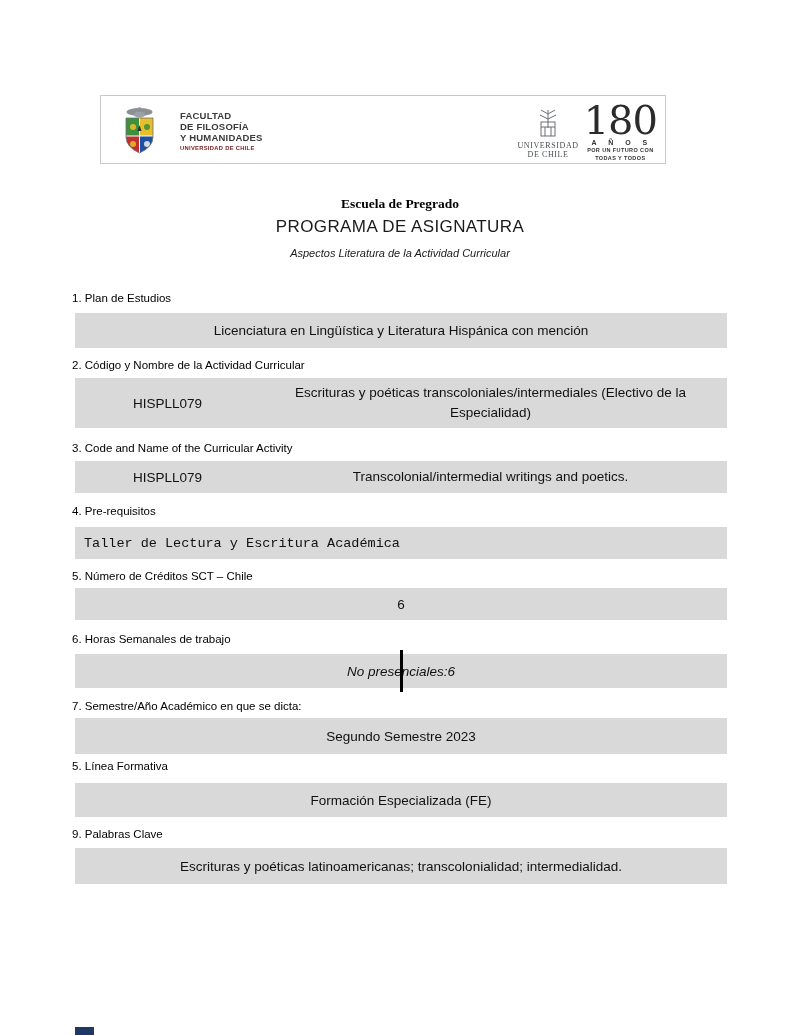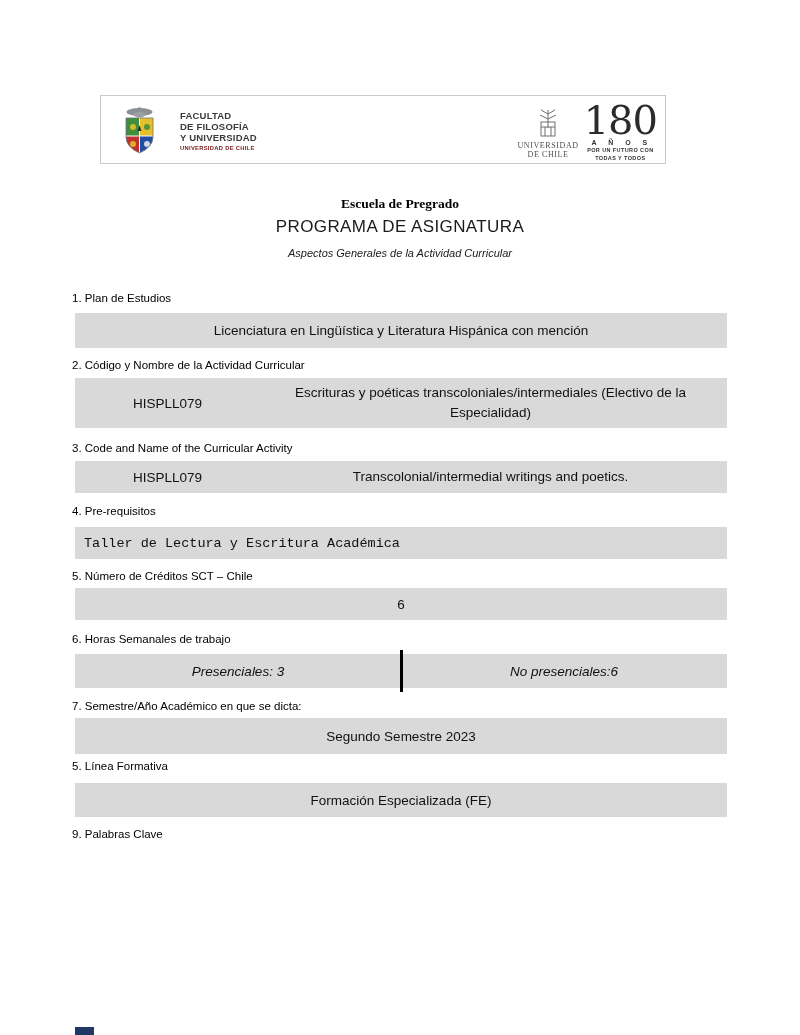--- a/index.html
+++ b/index.html
@@ -125,21 +125,21 @@
           <circle cx="26" cy="22" r="3" fill="#3f8f3f" opacity="0.9"></circle>
           <circle cx="12" cy="39" r="3" fill="#e7bf2a" opacity="0.85"></circle>
           <circle cx="26" cy="39" r="3" fill="#e7e7e7" opacity="0.9"></circle>
           <path d="M18.5 20 l2 6 h-4 z" fill="#2b2b2b"></path>
         </g>
         <path d="M5 13 h27 v19 q0 10 -13.5 16 q-13.5 -6 -13.5 -16 z" fill="none" stroke="#6b6f73" stroke-width="0.8"></path>
       </svg>
       <div class="logo-left-text">
         <div class="fac-line">FACULTAD</div>
         <div class="fac-line">DE FILOSOFÍA</div>
-        <div class="fac-line">Y UNIVERSIDAD</div>
+        <div class="fac-line">Y HUMANIDADES</div>
         <div class="fac-sub" style="color: rgb(122, 26, 26);">UNIVERSIDAD DE CHILE</div>
       </div>
     </div>
 
     <div class="logo-right">
       <div class="uch-block">
         <svg class="emblem" viewBox="0 0 24 32">
           <g stroke="#6a6f73" stroke-width="1" fill="none">
             <line x1="12" y1="2" x2="12" y2="20"></line>
             <line x1="12" y1="6" x2="5" y2="2"></line>
@@ -159,21 +159,21 @@
         <div class="num180">180</div>
         <div class="anos">A Ñ O S</div>
         <div class="tagline">POR UN FUTURO CON</div>
         <div class="tagline">TODAS Y TODOS</div>
       </div>
     </div>
   </div>
 
   <div class="title-school">Escuela de Pregrado</div>
   <div class="title-program">PROGRAMA DE ASIGNATURA</div>
-  <div class="title-subtitle">Aspectos Generales de la Actividad Curricular</div>
+  <div class="title-subtitle">Aspectos Literatura de la Actividad Curricular</div>
 
   <div class="field-label" style="top:292px">1. Plan de Estudios</div>
   <div class="field-box" style="top: 313px; height: 35px; background: rgb(217, 217, 217);">Licenciatura en Lingüística y Literatura Hispánica con mención</div>
 
   <div class="field-label" style="top:359px">2. Código y Nombre de la Actividad Curricular</div>
   <div class="field-box" style="top: 378px; height: 50px; background: rgb(217, 217, 217);">
     <div class="code-cell">HISPLL079</div>
     <div class="name-cell">Escrituras y poéticas transcoloniales/intermediales (Electivo de la Especialidad)</div>
   </div>
 
@@ -184,28 +184,28 @@
   </div>
 
   <div class="field-label" style="top:505px">4. Pre-requisitos</div>
   <div class="field-box left-align" style="top: 527px; height: 32px; background: rgb(217, 217, 217);">Taller de Lectura y Escritura Académica</div>
 
   <div class="field-label" style="top:570px">5. Número de Créditos SCT – Chile</div>
   <div class="field-box" style="top: 588px; height: 32px; background: rgb(217, 217, 217);">6</div>
 
   <div class="field-label" style="top:633px">6. Horas Semanales de trabajo</div>
   <div class="field-box" style="top: 654px; height: 34px; background: rgb(217, 217, 217);">
-    <div class="half-cell">Presenciales: 3</div>
     <div class="vdivider"></div>
     <div class="half-cell">No presenciales:6</div>
   </div>
 
   <div class="field-label" style="top:700px">7. Semestre/Año Académico en que se dicta:</div>
   <div class="field-box" style="top: 718px; height: 36px; background: rgb(217, 217, 217);">Segundo Semestre 2023</div>
 
   <div class="field-label" style="top:760px">5. Línea Formativa</div>
   <div class="field-box" style="top: 783px; height: 34px; background: rgb(217, 217, 217);">Formación Especializada (FE)</div>
 
   <div class="field-label" style="top:828px">9. Palabras Clave</div>
+  <div class="field-box" style="top: 848px; height: 36px; background: rgb(217, 217, 217);">Escrituras y poéticas latinoamericanas; transcolonialidad; intermedialidad.</div>
 
   <div class="navy-mark" style="background: rgb(31, 56, 100);"></div>
 
 </div>
 
 </body></html>

